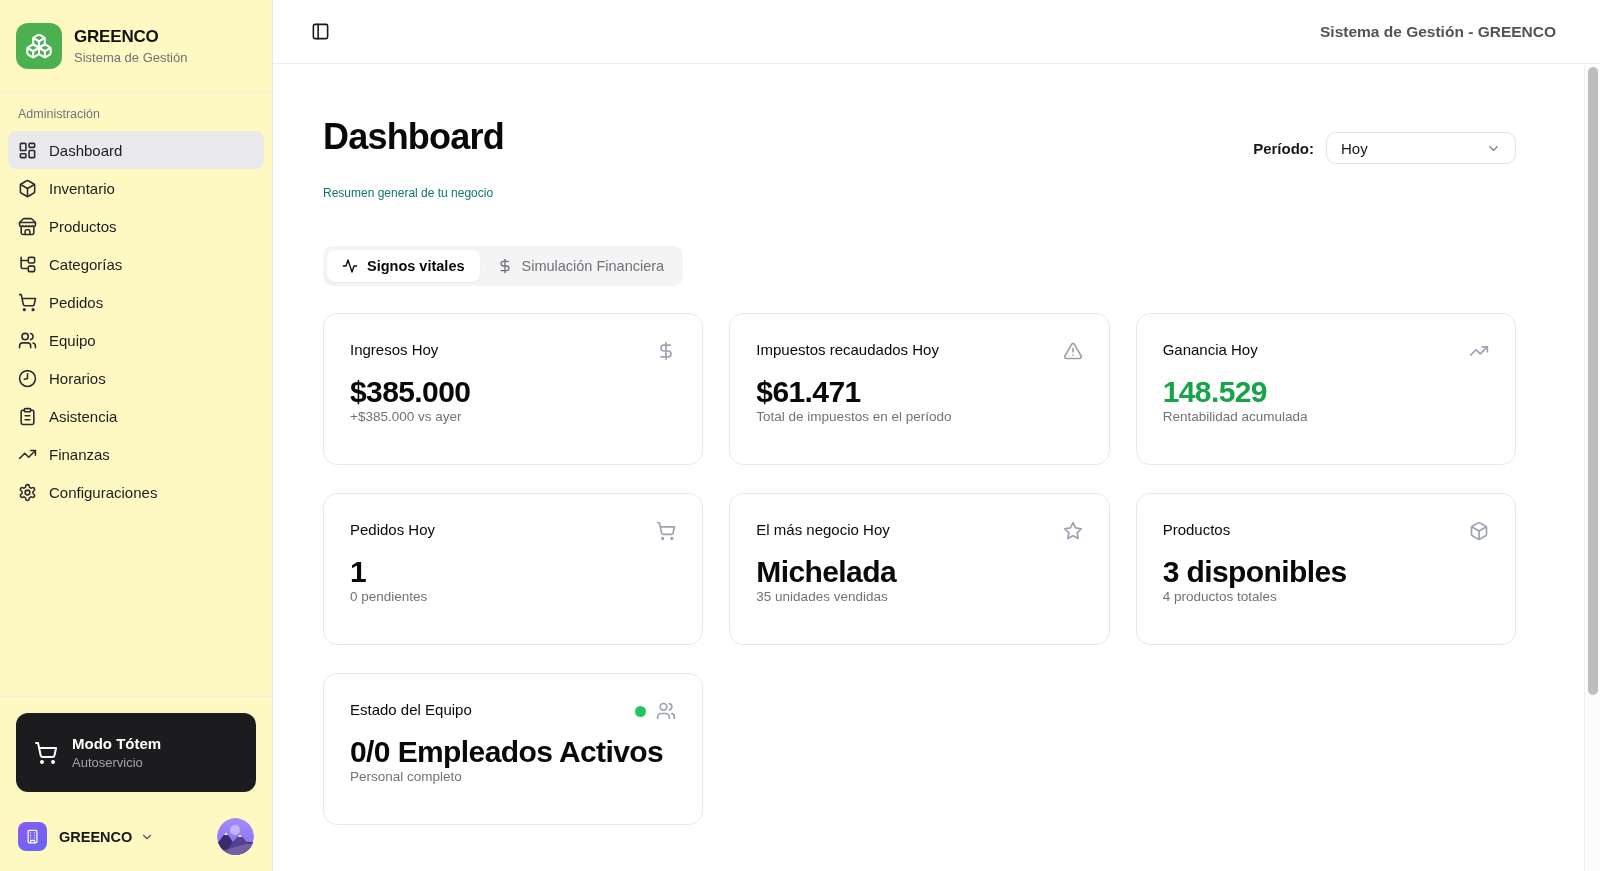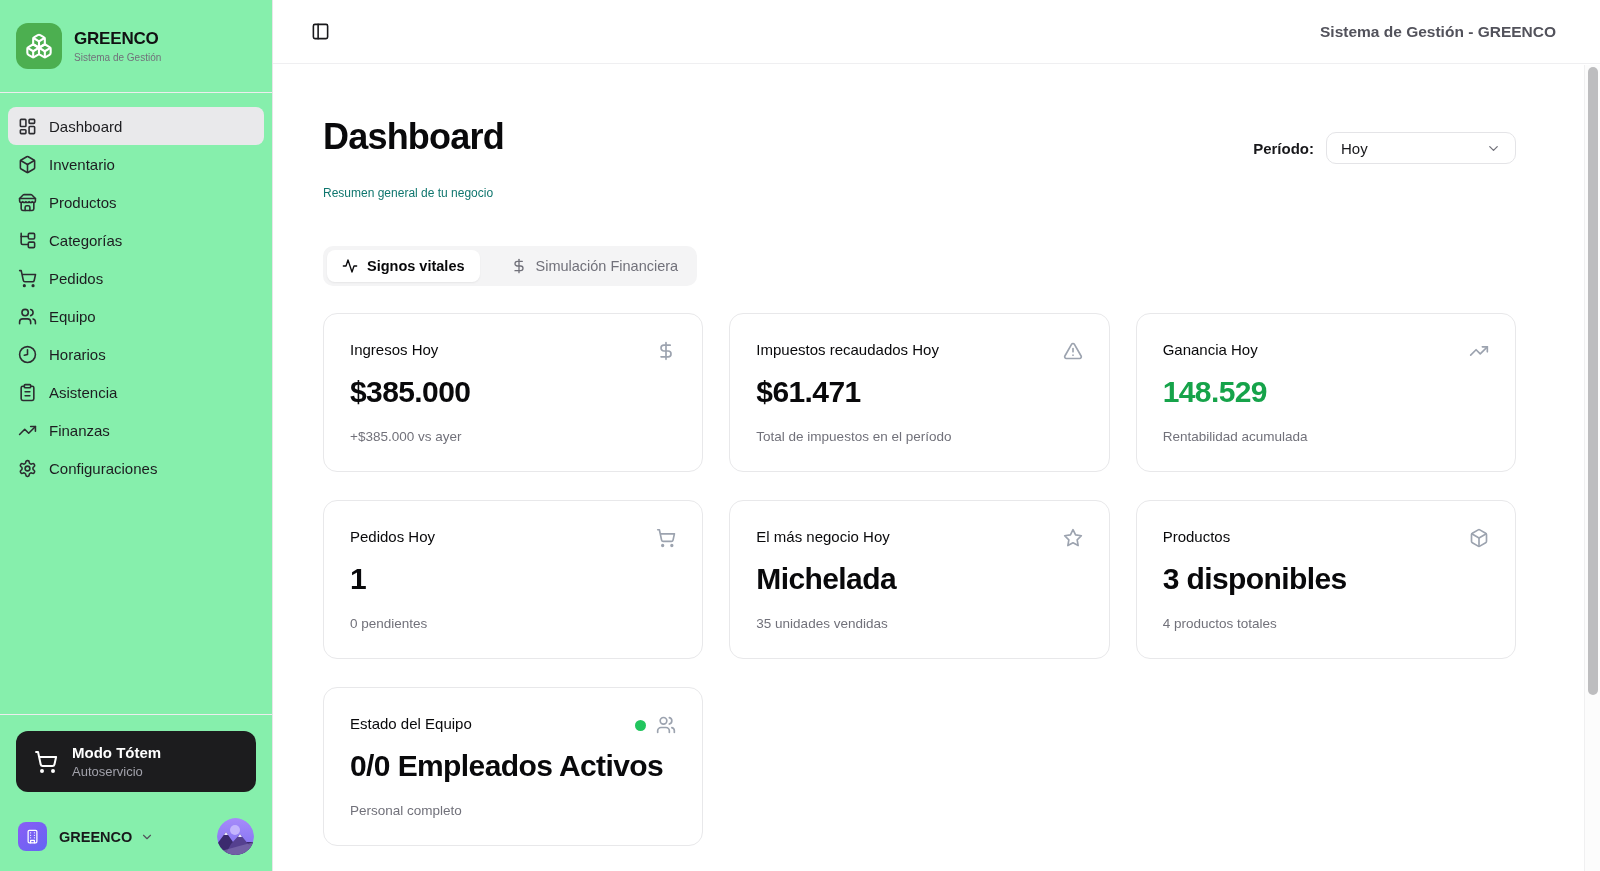--- a/index.html
+++ b/index.html
@@ -5,43 +5,43 @@
   * { margin:0; padding:0; box-sizing:border-box; }
   html,body { width:1600px; height:871px; overflow:hidden; }
   body {
     font-family:"Liberation Sans", sans-serif;
     background:#fff; color:#18181b;
     display:flex;
   }
   
   .sidebar {
     width:273px; min-width:273px; height:100%;
-    background:#86efac; border-right:1px solid #e7e7e9;
+    background:#fef9c3; border-right:1px solid #e7e7e9;
     display:flex; flex-direction:column;
   }
   .brand { display:flex; align-items:center; gap:12px; padding:23px 16px; border-bottom:1px solid #ededef; }
   .brand-logo {
     width:46px; height:46px; border-radius:12px; background:#4caf50;
     display:flex; align-items:center; justify-content:center; flex-shrink:0;
   }
   .brand-name { font-size:17px; font-weight:700; color:#111113; letter-spacing:-0.2px; }
-  .brand-sub { font-size:10px; color:#71717a; margin-top:3px; }
+  .brand-sub { font-size:13px; color:#71717a; margin-top:3px; }
   .nav { padding:14px 8px 0 8px; flex:1; }
   .nav-section { font-size:12.5px; color:#71717a; padding:0 10px 10px 10px; }
   .nav-item {
     display:flex; align-items:center; gap:12px; height:38px; padding:0 10px;
     border-radius:8px; font-size:15px; font-weight:500; color:#1d1d20; cursor:pointer;
   }
   .nav-item.active { background:#e9e9eb; }
   .nav-item .nicon { width:19px; height:19px; display:flex; align-items:center; justify-content:center; color:#2c2c30; }
   .nav-item svg { width:19px; height:19px; }
   .sidebar-bottom { border-top:1px solid #ededef; padding:16px; }
   .totem-btn {
     width:100%; background:#1c1c1e; border:none; border-radius:12px; cursor:pointer;
-    display:flex; align-items:center; gap:14px; padding:13px 18px; text-align:left;
+    display:flex; align-items:center; gap:14px; padding:22px 18px; text-align:left;
     font-family:"Liberation Sans", sans-serif;
   }
   .totem-title { color:#fff; font-size:15px; font-weight:600; }
   .totem-sub { color:#a1a1aa; font-size:13px; margin-top:3px; }
   .workspace-row { display:flex; align-items:center; margin-top:26px; padding:0 2px; }
   .ws-badge {
     width:29px; height:29px; border-radius:8px; flex-shrink:0;
     background:linear-gradient(135deg,#8b5cf6,#6366f1);
     display:flex; align-items:center; justify-content:center;
   }
@@ -63,42 +63,42 @@
   .period { display:flex; align-items:center; gap:12px; margin-top:16px; }
   .period-label { font-size:15px; font-weight:600; color:#18181b; }
   .period-select {
     width:190px; height:32px; border:1px solid #e4e4e7; border-radius:10px; background:#fff;
     display:flex; align-items:center; padding:0 14px; font-size:15px; color:#18181b; cursor:pointer;
   }
   .period-select .chev { margin-left:auto; color:#71717a; display:flex; }
   
   .tabs {
     display:inline-flex; align-items:center; background:#f4f4f5; border-radius:10px;
-    padding:4px; margin-top:46px; gap:16px;
+    padding:4px; margin-top:46px; gap:2px;
   }
   .tab {
     display:flex; align-items:center; gap:9px; padding:8px 15px; border-radius:8px;
     font-size:14.5px; color:#71717a; cursor:pointer; border:none; background:transparent;
     font-family:"Liberation Sans", sans-serif;
   }
   .tab.active { background:#fff; color:#09090b; font-weight:600; box-shadow:0 1px 2px rgba(0,0,0,0.06); }
   .tab svg { width:16px; height:16px; }
   
   .cards { display:grid; grid-template-columns:repeat(3,1fr); gap:28px 26px; margin-top:27px; }
   .card {
     background:#fff; border:1px solid #e8e8ea; border-radius:14px; padding:27px 26px;
     min-height:152px;
   }
   .card-head { display:flex; align-items:flex-start; justify-content:space-between; }
   .card-title { font-size:15px; font-weight:500; color:#09090b; }
   .card-icon { color:#9ca3af; display:flex; align-items:center; gap:10px; }
   .card-icon svg { width:20px; height:20px; }
   .dot { width:11px; height:11px; border-radius:50%; background:#22c55e; }
   .card-value { font-size:30px; font-weight:700; color:#09090b; letter-spacing:-0.6px; margin-top:14px; }
-  .card-sub { font-size:13.5px; color:#71717a; margin-top:20px; }
+  .card-sub { font-size:13.5px; color:#71717a; margin-top:0; }
   .next-card-stub {
     margin-top:56px; height:18px; border:1px solid #e8e8ea; border-bottom:none;
     border-radius:14px 14px 0 0; background:#fff;
   }
   
   .scrollbar-track {
     position:absolute; top:65px; right:0; width:16px; bottom:0;
     background:#fcfcfc; border-left:1px solid #f0f0f1;
   }
   .scrollbar-thumb {
@@ -130,20 +130,21 @@
           </svg>
       </span>
     </div>
     <div>
       <div class="brand-name">GREENCO</div>
       <div class="brand-sub">Sistema de Gestión</div>
     </div>
   </div>
 
   <nav class="nav">
+    <div class="nav-section">Administración</div>
 
     <div class="nav-item active">
       <span class="nicon">
           <svg viewBox="0 0 24 24" fill="none" stroke="currentColor" stroke-width="2" stroke-linecap="round" stroke-linejoin="round">
             <rect x="3" y="3" width="7" height="9" rx="1"></rect>
             <rect x="14" y="3" width="7" height="5" rx="1"></rect>
             <rect x="14" y="12" width="7" height="9" rx="1"></rect>
             <rect x="3" y="16" width="7" height="5" rx="1"></rect>
           </svg>
         </span>

